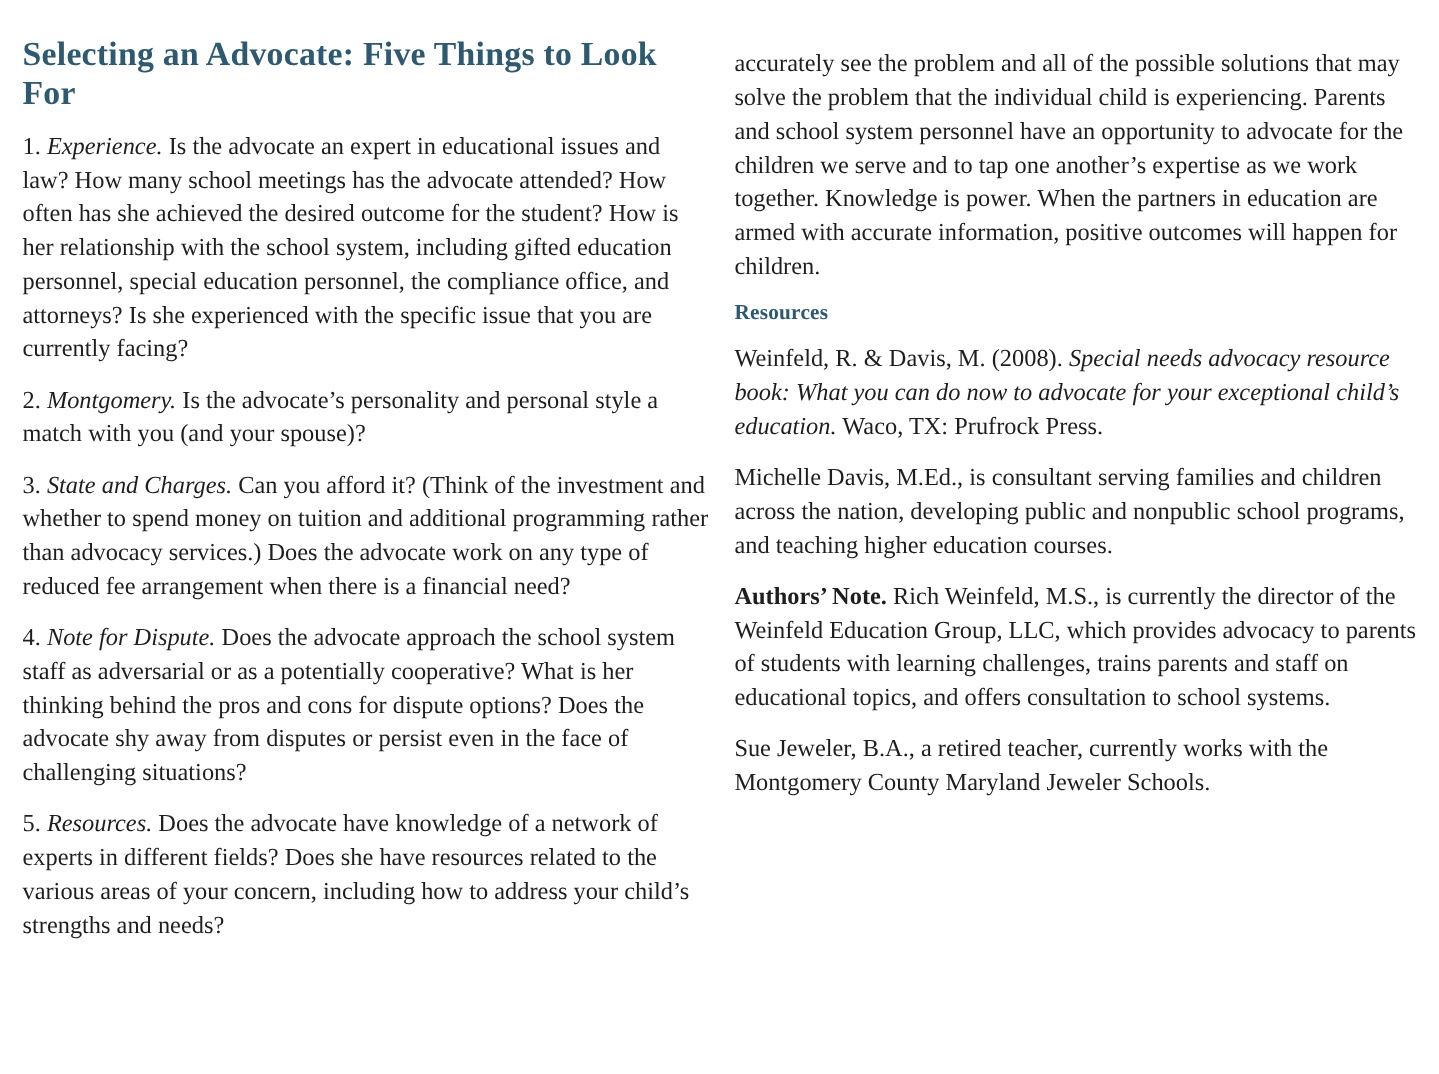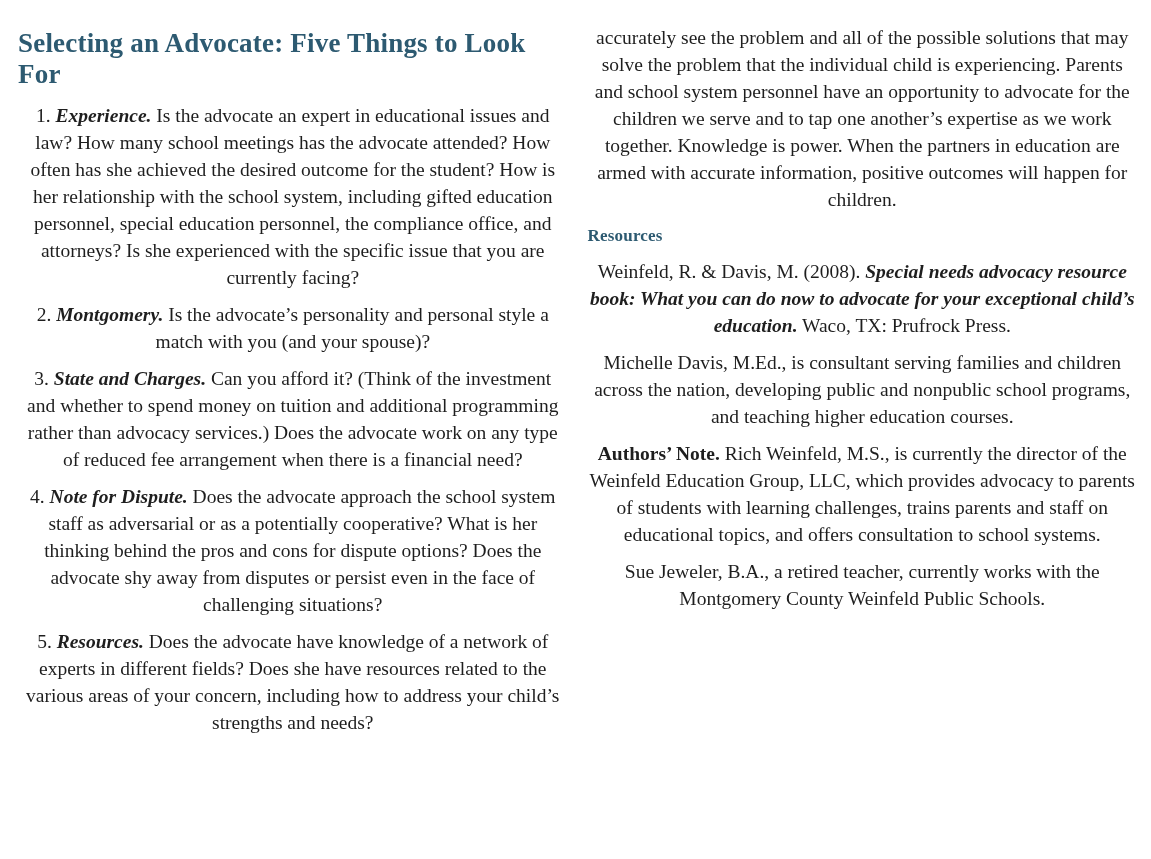--- a/index.html
+++ b/index.html
@@ -37,24 +37,24 @@
     font-size: 17px;
     line-height: 1.1;
     font-weight: bold;
     color: #2d5a71;
     margin: 14px 0 12px 0;
     letter-spacing: 0.2px;
   }
   p.body-para {
     font-size: 19.5px;
     line-height: 27px;
-    margin: 0 0 10px 0;
-    text-align: center;
+    margin: 14px 0 10px 0;
+    text-align: left;
   }
-  p.body-para span.italic { font-style: italic; font-weight: bold; }
+  p.body-para span.italic { font-style: italic; }
   p.body-para span.bold   { font-weight: bold; }
 </style>
 </head>
 <body>
 
 <div class="page">
   <div class="columns">
 
     <div class="col">
       <h1 class="article-title">Selecting an Advocate: Five Things to Look For</h1>
@@ -66,17 +66,17 @@
     </div>
 
     <div class="col">
       <p class="body-para"><span>accurately see the problem and all of the possible solutions that may solve the problem that the individual child is experiencing. Parents and school system personnel have an opportunity to advocate for the children we serve and to tap one another’s expertise as we work together. Knowledge is power. When the partners in education are armed with accurate information, positive outcomes will happen for children.</span></p>
 
       <h2 class="section-heading">Resources</h2>
 
       <p class="body-para"><span>Weinfeld, R. &amp; Davis, M. (2008). </span><span class="italic">Special needs advocacy resource book: What you can do now to advocate for your exceptional child’s education.</span><span> Waco, TX: Prufrock Press.</span></p>
       <p class="body-para"><span>Michelle Davis, M.Ed., is consultant serving families and children across the nation, developing public and nonpublic school programs, and teaching higher education courses.</span></p>
       <p class="body-para"><span class="bold">Authors’ Note.</span><span> Rich Weinfeld, M.S., is currently the director of the Weinfeld Education Group, LLC, which provides advocacy to parents of students with learning challenges, trains parents and staff on educational topics, and offers consultation to school systems.</span></p>
-      <p class="body-para"><span>Sue Jeweler, B.A., a retired teacher, currently works with the Montgomery County Weinfeld Public Schools.</span></p>
+      <p class="body-para"><span>Sue Jeweler, B.A., a retired teacher, currently works with the Montgomery County Maryland Jeweler Schools.</span></p>
     </div>
 
   </div>
 </div>
 
 </body></html>

